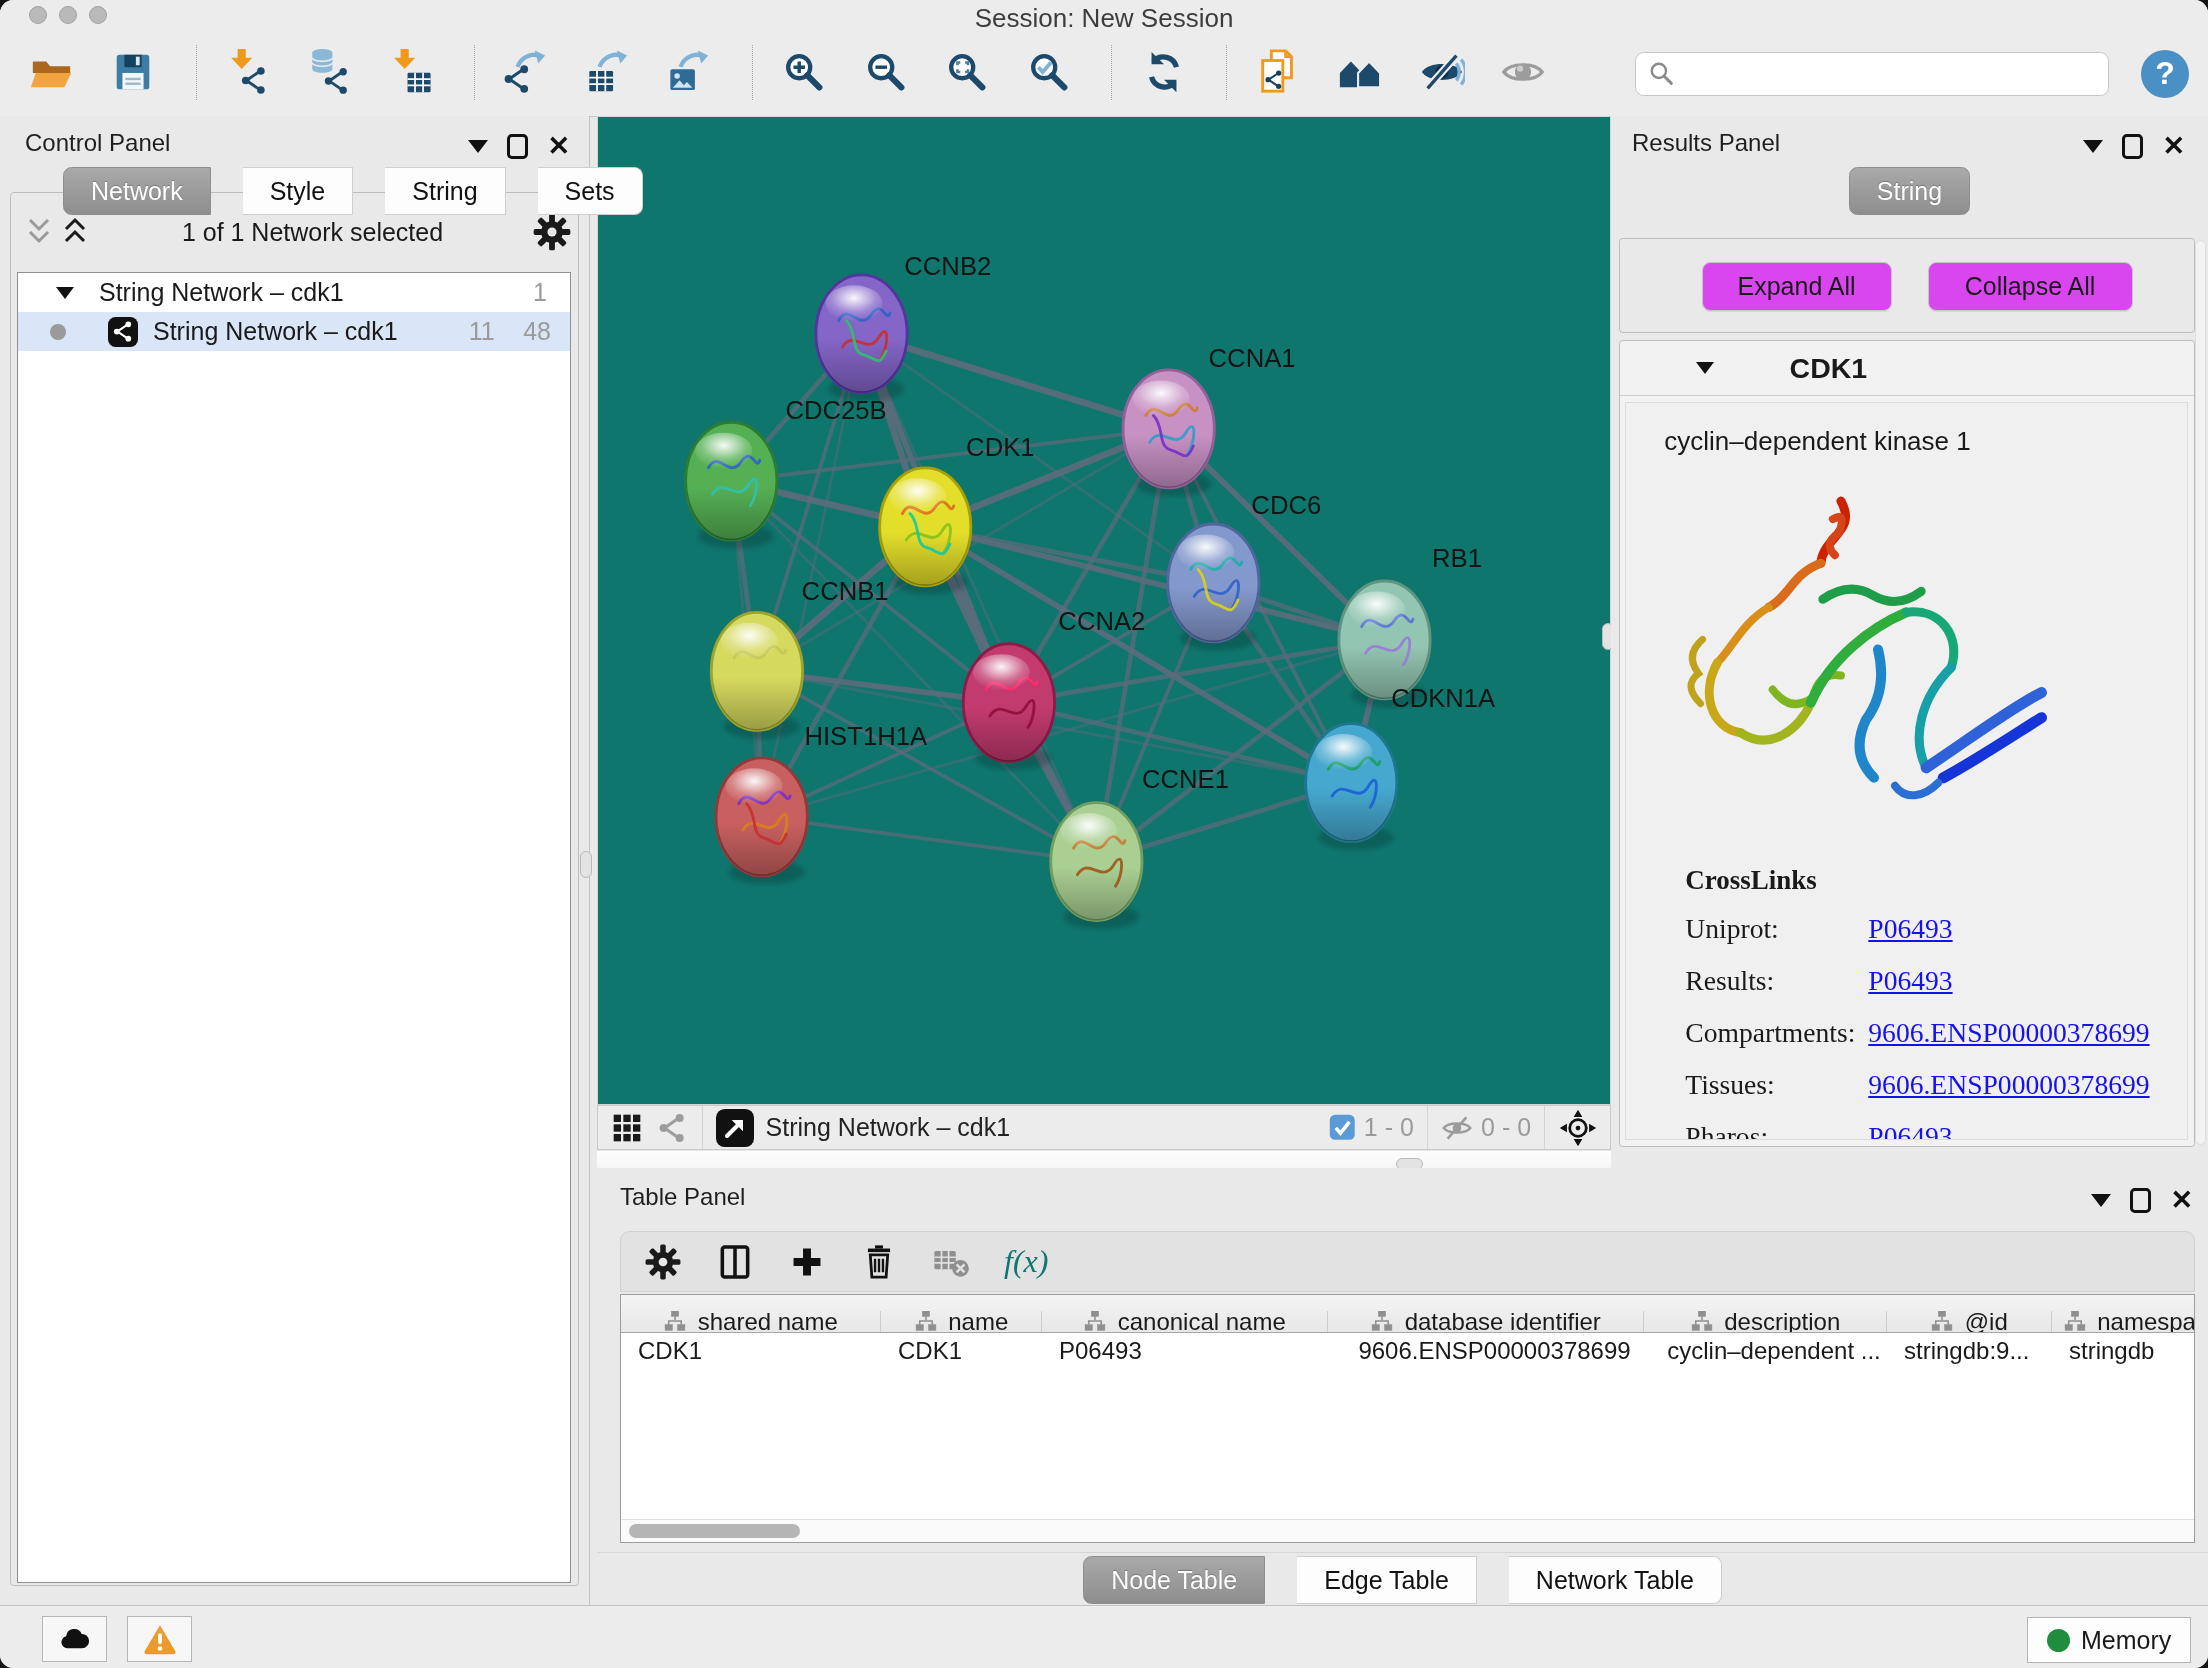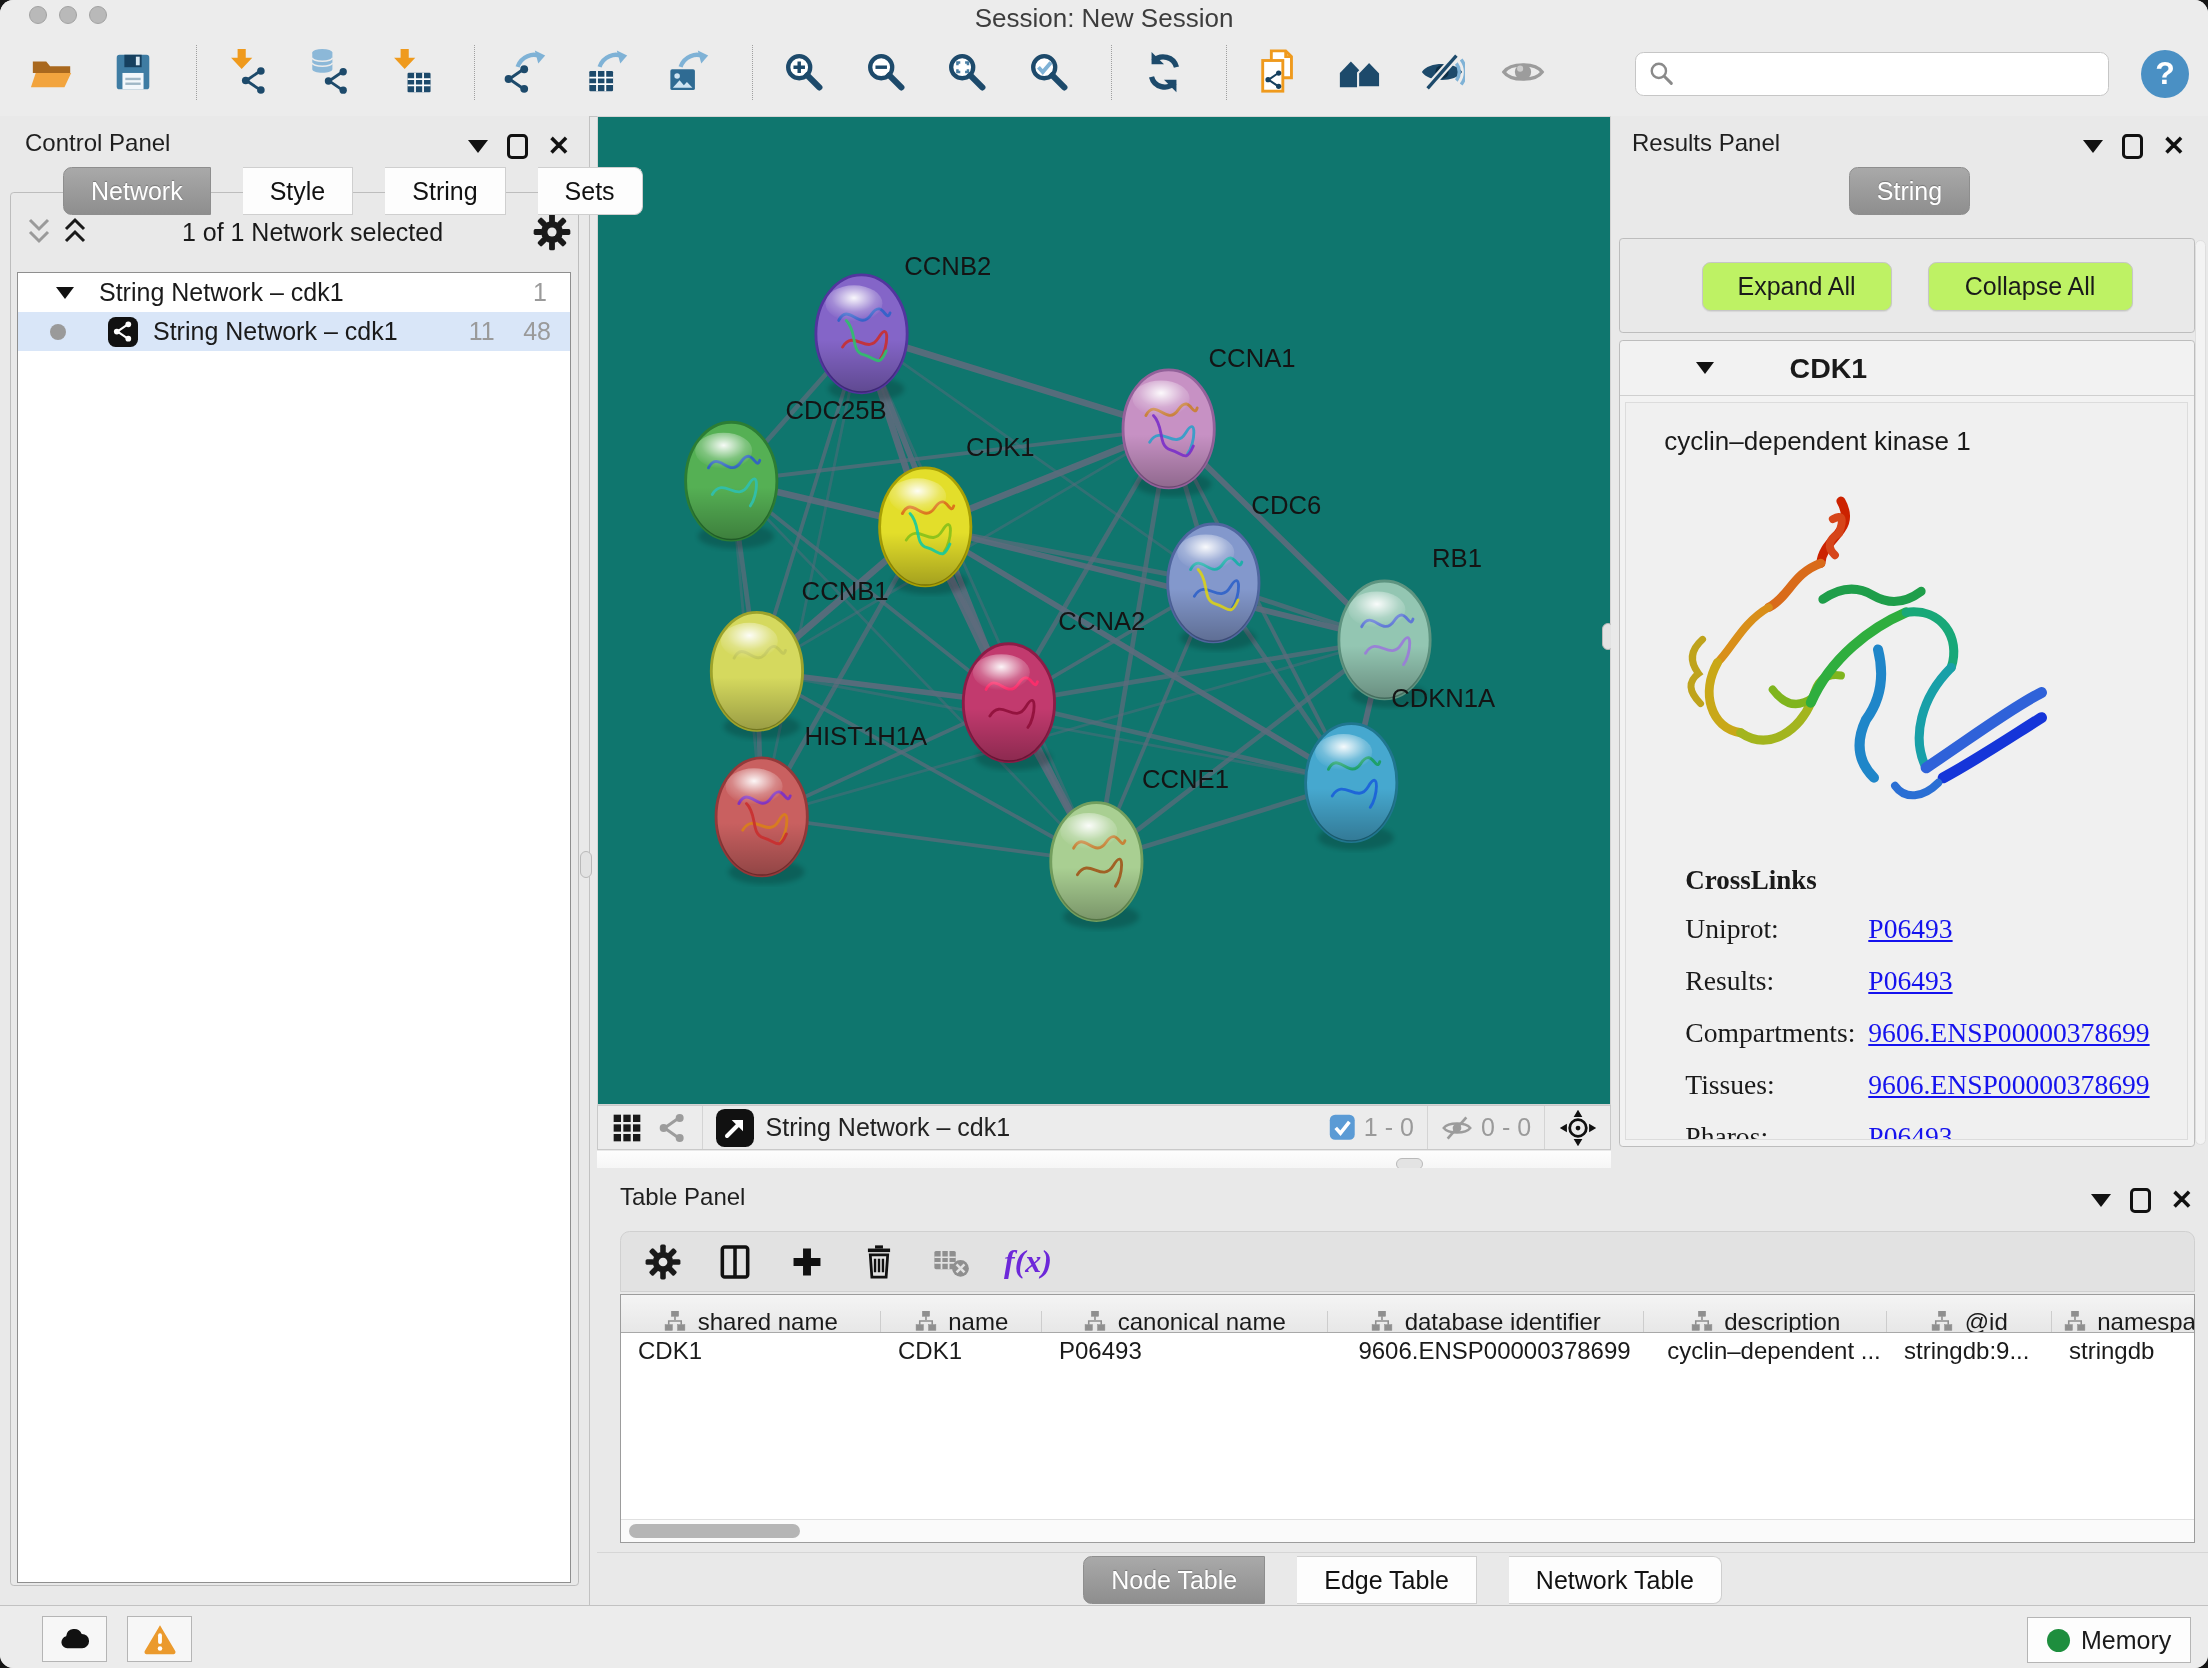--- a/index.html
+++ b/index.html
@@ -30,21 +30,21 @@
   .sq{width:21px;height:25px;border:3.3px solid #111;border-radius:4.8px;}
   .xx{font-size:27px;font-weight:bold;color:#111;line-height:1;}
   .tabstrip{display:flex;gap:32px;}
   .tab{height:48px;padding:0 27px;display:flex;align-items:center;justify-content:center;font-size:25px;
     background:#fdfdfd;border:1px solid #cfcfcf;border-left:none;color:#111;}
   .tab:first-child{border-left:1px solid #cfcfcf;border-radius:8.6px 0 0 8.6px;}
   .tab:last-child{border-radius:0 8.6px 8.6px 0;}
   .tab.active{background:linear-gradient(#a9a9a9,#8e8e8e);color:#fff;border-color:#8e8e8e;
     text-shadow:0 -1px 1px rgba(0,0,0,.25);}
   .framebox{border:1px solid #bdbdbd;border-radius:3.8px;background:#e9e9e9;}
-  .pushbtn{background:#bef264;border:1px solid #c6c6c6;border-radius:8.6px;font-size:25px;
+  .pushbtn{background:#d946ef;border:1px solid #c6c6c6;border-radius:8.6px;font-size:25px;
     display:flex;align-items:center;justify-content:center;box-shadow:0 1px 1px rgba(0,0,0,.08);}
   
   #control-panel{position:absolute;left:0;top:116px;width:590px;height:1489px;background:#e9e9e9;border-right:1px solid #c2c2c2;}
   #cp-head{position:absolute;left:25px;top:13.3px;}
   #cp-icons{position:absolute;right:19px;top:17px;}
   #cp-tabs{position:absolute;left:63px;top:51px;z-index:2;}
   #cp-frame{position:absolute;left:9.5px;top:76px;width:569px;height:1394px;}
   #cp-status{position:absolute;left:21px;right:17px;top:95px;height:42px;display:flex;align-items:center;}
   #cp-status .ic{width:36px;height:36px;}
   #cp-status-label{flex:1;text-align:center;font-size:25px;}
@@ -88,21 +88,21 @@
   .cl-label{width:183px;}
   .cl-val{color:#1512ee;text-decoration:underline;}
   #rp-scroll{position:absolute;right:1.9px;top:124px;bottom:23px;width:11.4px;background:#f3f3f3;border:1px solid #dedede;border-radius:5.7px;}
   
   #table-panel{position:absolute;left:597px;top:1168px;width:1611px;height:438px;background:#e9e9e9;}
   #tp-head{position:absolute;left:23px;top:15px;}
   #tp-icons{position:absolute;right:15px;top:19px;}
   #tp-toolbar{position:absolute;left:23px;top:63px;width:1575px;height:61px;background:#e2e2e2;
     border:1px solid #d0d0d0;border-radius:9.5px 9.5px 0 0;display:flex;align-items:center;padding-left:23px;gap:34px;}
   #tp-toolbar .ic{width:38px;height:38px;}
-  .fx{font-family:"Liberation Serif",serif;font-style:italic;font-size:32px;color:#6d28d9;font-weight:bold;}
+  .fx{font-family:"Liberation Serif",serif;font-style:italic;font-size:32px;color:#0f766e;}
   #tp-table{position:absolute;left:23px;top:126px;width:1575px;height:249px;background:#fff;border:1px solid #9c9c9c;overflow:hidden;}
   #tp-header{display:flex;height:38px;background:linear-gradient(#f4f4f4,#e7e7e7);border-bottom:1px solid #a8a8a8;}
   .th{display:flex;align-items:center;justify-content:center;gap:9.5px;font-size:24px;border-right:1px solid #cdcdcd;
     flex:0 0 auto;overflow:hidden;white-space:nowrap;margin-top:16px;}
   .th .ic{width:25px;height:25px;flex:0 0 auto;}
   #tp-row{display:flex;height:36px;align-items:center;}
   .td{font-size:24px;padding-left:17px;flex:0 0 auto;overflow:hidden;white-space:nowrap;}
   #tp-scroll{position:absolute;left:0;right:0;bottom:0;height:23px;background:#fafafa;border-top:1px solid #e0e0e0;}
   #tp-thumb{position:absolute;left:7.6px;top:3.8px;width:171px;height:14.3px;border-radius:7.6px;background:#b5b5b5;}
   #tp-tabs{position:absolute;left:0;right:0;top:388px;display:flex;justify-content:center;}

